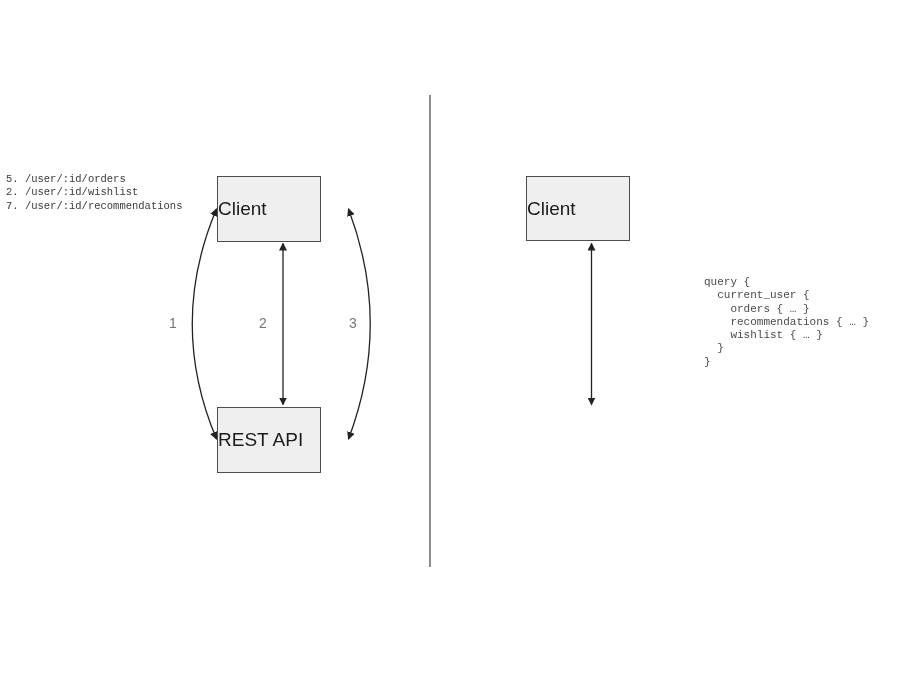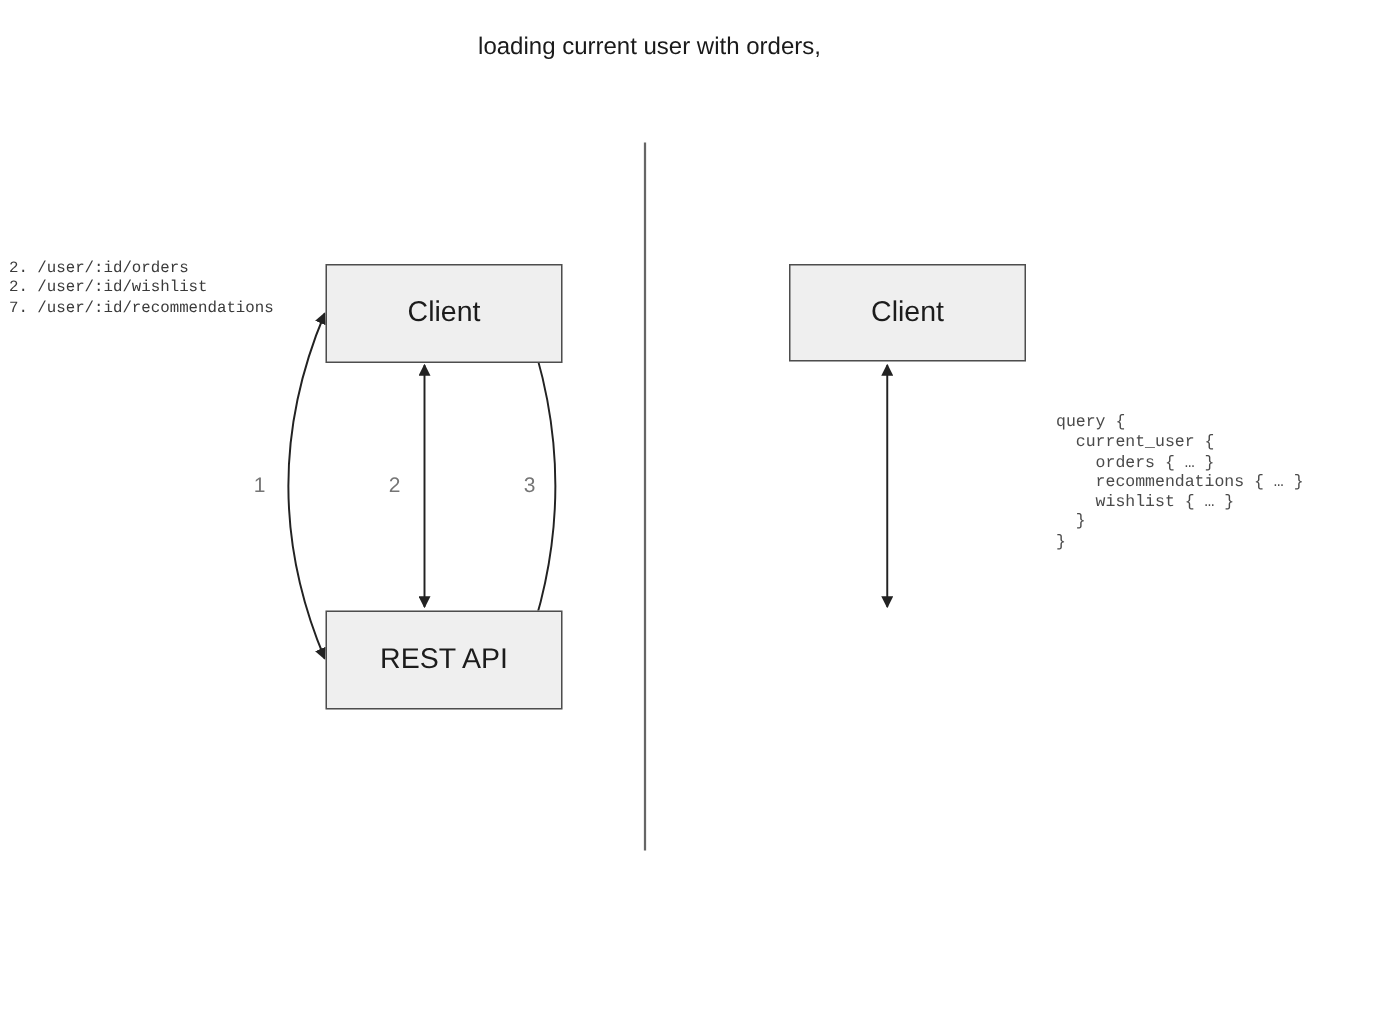--- a/index.html
+++ b/index.html
@@ -22,27 +22,27 @@
     color: #1a1a1a;
   }
   .overlay {
     position: absolute;
     left: 0;
     top: 0;
   }
   .box {
     position: absolute;
     box-sizing: border-box;
-    width: 158px;
+    width: 104px;
     height: 66px;
     background: #efefef;
     border: 1.5px solid #4d4d4d;
     display: flex;
     align-items: center;
-    justify-content: center;
+    justify-content: flex-start;
     font-size: 19px;
     color: #1c1c1c;
   }
   .box-client-left  { left: 217px; top: 176px; }
   .box-rest-api     { left: 217px; top: 407px; }
   .box-client-right { left: 526px; top: 176px; height: 65px; }
   .box-graphql-api  { left: 526px; top: 407px; height: 65px; }
   .code {
     position: absolute;
     font-family: "Liberation Mono", monospace;
@@ -74,42 +74,41 @@
   .arrow-label-1 { left: 165px; }
   .arrow-label-2 { left: 255px; }
   .arrow-label-3 { left: 345px; }
 </style>
 </head>
 <body>
 
 <div class="stage">
 
   <div class="title-block">
-    <div>loading current user with orders,</div>
   </div>
 
   <svg class="overlay" width="917" height="689" viewBox="0 0 917 689">
     <defs>
       <marker id="ah" viewBox="0 0 8 8" refX="7" refY="4" markerWidth="8" markerHeight="8" markerUnits="userSpaceOnUse" orient="auto-start-reverse">
         <path d="M0 0 L8 4 L0 8 Z" fill="#222222"></path>
       </marker>
     </defs>
 
     <line x1="430" y1="95" x2="430" y2="567" stroke="#666666" stroke-width="1.5"></line>
 
     <path d="M 216.5 209 Q 168 324 216.5 439" fill="none" stroke="#222222" stroke-width="1.3" marker-start="url(#ah)" marker-end="url(#ah)"></path>
 
     <line x1="283" y1="243.5" x2="283" y2="404.5" stroke="#222222" stroke-width="1.3" marker-start="url(#ah)" marker-end="url(#ah)"></line>
 
     <path d="M 348.5 209 Q 392 324 348.5 439" fill="none" stroke="#222222" stroke-width="1.3" marker-start="url(#ah)" marker-end="url(#ah)"></path>
 
     <line x1="591.5" y1="243.5" x2="591.5" y2="404.5" stroke="#222222" stroke-width="1.3" marker-start="url(#ah)" marker-end="url(#ah)"></line>
   </svg>
 
-  <pre class="code endpoints"><span>2. /user/:id/orders</span>
+  <pre class="code endpoints"><span>5. /user/:id/orders</span>
 <span>2. /user/:id/wishlist</span>
 <span>7. /user/:id/recommendations</span></pre>
 
   <div class="box box-client-left">
     <span>Client</span>
   </div>
   <div class="box box-rest-api">
     <span>REST API</span>
   </div>
 

